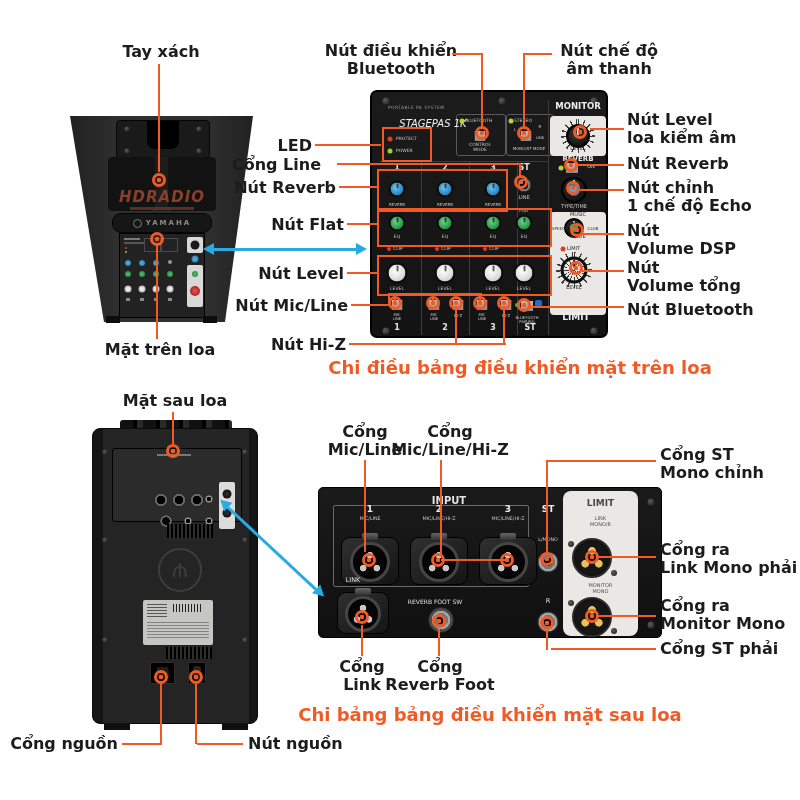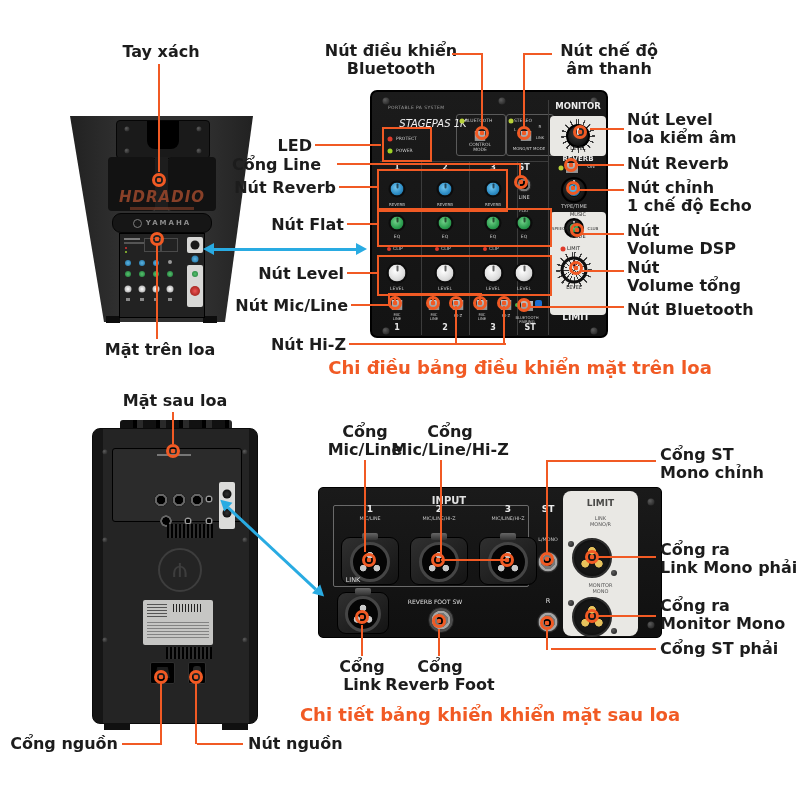--- a/index.html
+++ b/index.html
@@ -329,21 +329,21 @@
 Mono chỉnh</div>
   <div class="lbl" style="left:660px;top:541px;width:140px">Cổng ra
 Link Mono phải</div>
   <div class="lbl" style="left:660px;top:597px;width:140px">Cổng ra
 Monitor Mono</div>
   <div class="lbl" style="left:660px;top:640px;width:140px">Cổng ST phải</div>
   <div class="lbl c" style="left:322px;top:658px;width:80px">Cổng
 Link</div>
   <div class="lbl c" style="left:384px;top:658px;width:112px">Cổng
 Reverb Foot</div>
-  <div class="cap" style="left:290px;top:704px;width:400px">Chi tiết bảng khiển khiển mặt sau loa</div>
+  <div class="cap" style="left:290px;top:704px;width:400px">Chi bảng bảng điều khiển mặt sau loa</div>
   <div class="lbl r" style="left:8px;top:735px;width:110px">Cổng nguồn</div>
   <div class="lbl" style="left:248px;top:735px;width:120px">Nút nguồn</div>
 
   <div class="ol" style="left:172px;top:412px;width:2px;height:32px"></div>
   <div class="oring" style="left:173px;top:451px"></div>
   <div class="ol" style="left:364px;top:460px;width:2px;height:92px"></div>
   <div class="oring" style="left:369px;top:560px"></div>
   <div class="ol" style="left:440px;top:460px;width:2px;height:94px"></div>
   <div class="ol" style="left:441px;top:559px;width:66px;height:2px"></div>
   <div class="oring" style="left:438px;top:560px"></div>

